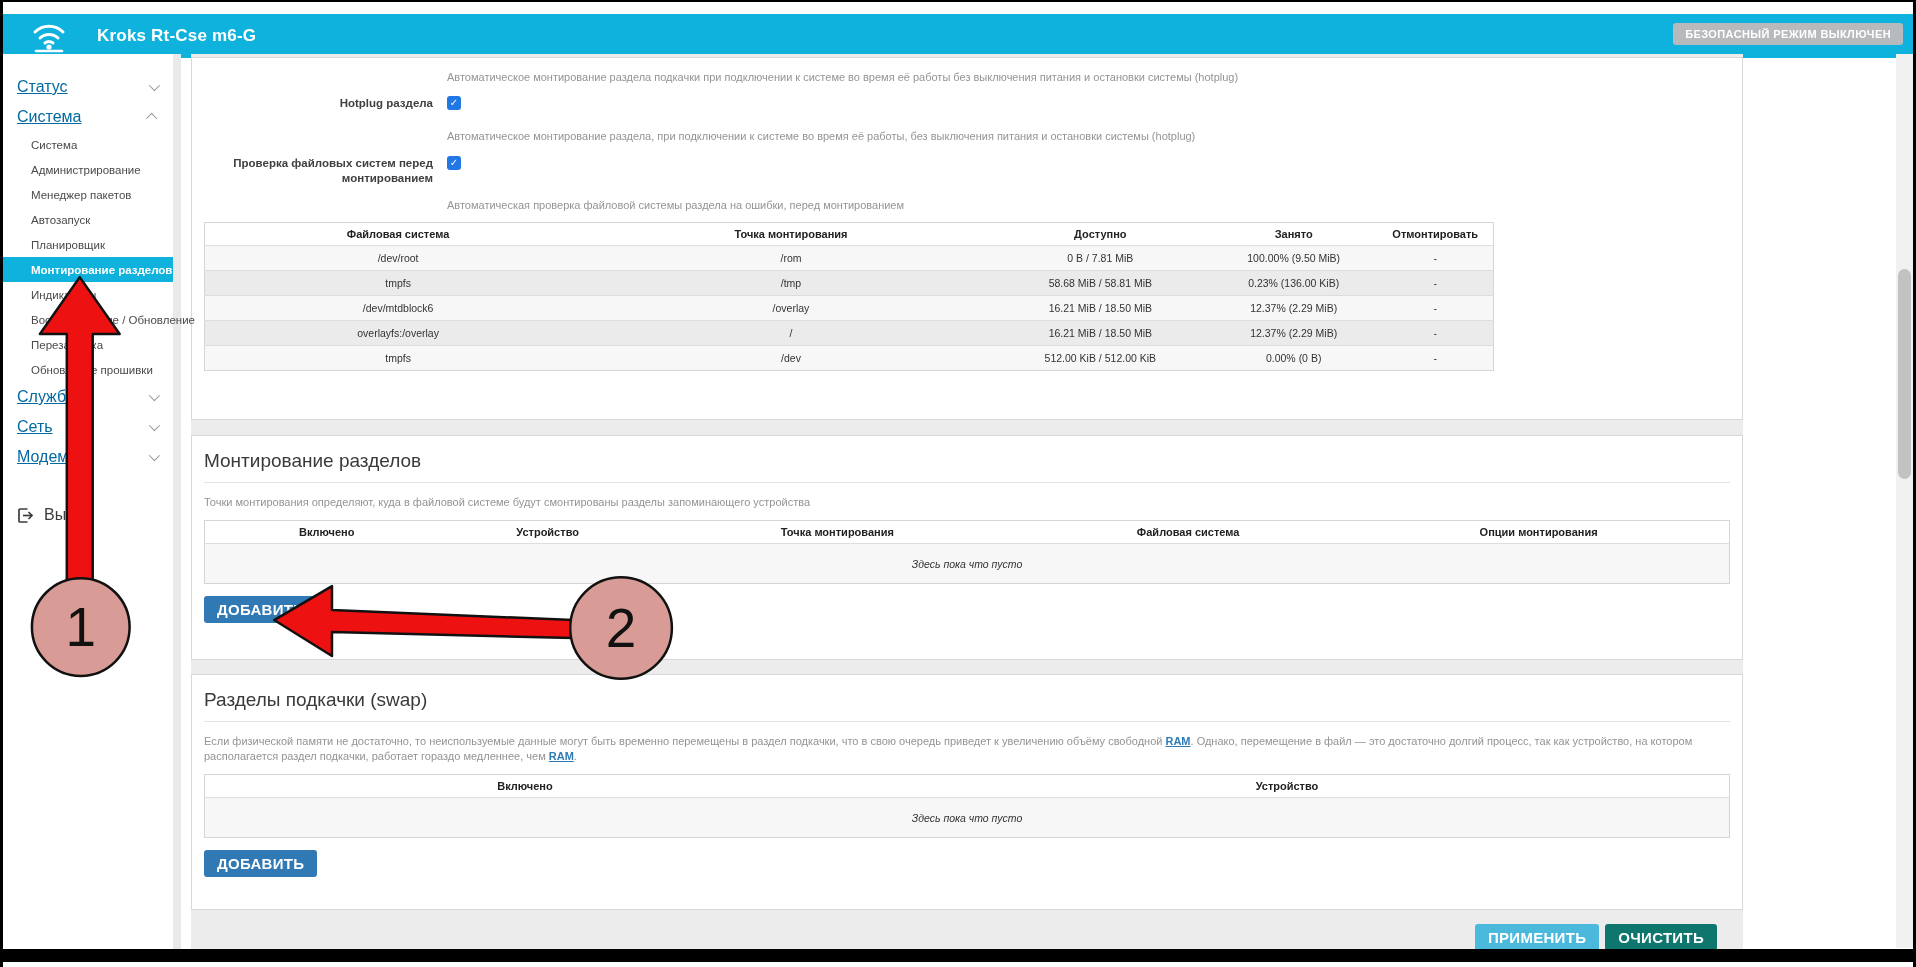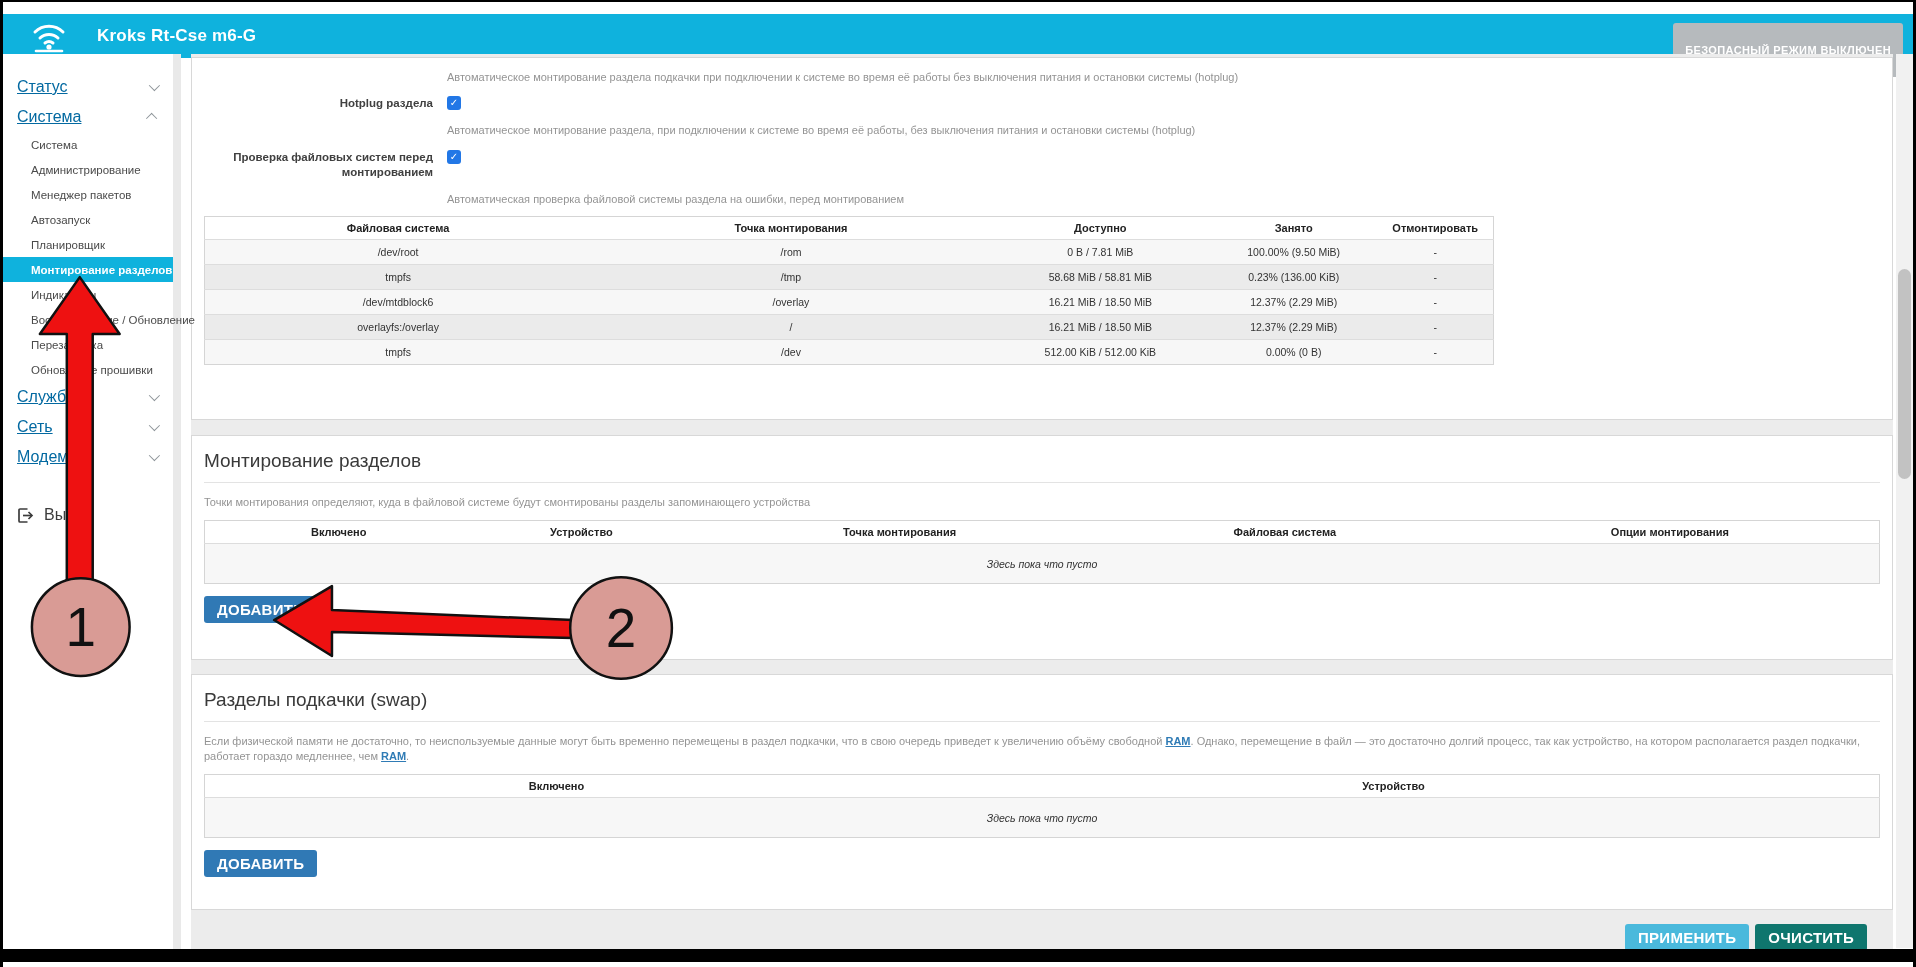--- a/index.html
+++ b/index.html
@@ -7,39 +7,39 @@
   body { font-family:"Liberation Sans","DejaVu Sans",sans-serif; }
   #root { position:relative; width:1916px; height:967px; background:#fff; overflow:hidden;
           border-left:3px solid #000; border-right:3px solid #000; border-top:2px solid #000; }
 
   
   .topbar { position:absolute; left:0; right:0; top:12px; height:44px; background:#0fb2dd;
             display:flex; align-items:center; }
   .logo { margin-left:26px; width:40px; height:34px; }
   .app-title { color:#fff; font-size:17px; font-weight:700; margin-left:28px; letter-spacing:.2px; }
   .mode-badge { position:absolute; right:10px; top:9px; background:#b6babd; color:#fff;
-                font-size:11px; font-weight:700; padding:21px 12px; border-radius:3px; letter-spacing:.4px; }
+                font-size:11px; font-weight:700; padding:5px 12px; border-radius:3px; letter-spacing:.4px; }
 
   
   .sidebar { position:absolute; left:0; top:52px; width:170px; bottom:18px; background:#fff; z-index:2; }
   .side-sep { position:absolute; left:170px; top:52px; width:8px; bottom:18px; background:#e9e9e9; }
   .side-item { height:30px; display:flex; align-items:center; justify-content:space-between;
                padding:0 16px 0 14px; font-size:16px; color:#0369a1; cursor:pointer;text-decoration:underline; }
   .side-item.first { margin-top:18px; }
   .chev { display:inline-block; width:8px; height:8px; border:solid #8d9499; border-width:0 1.6px 1.6px 0; }
   .chev.down { transform:rotate(45deg) translateY(-2px); }
   .chev.up   { transform:rotate(-135deg) translateY(-2px); }
   .sub-item { height:25px; display:flex; align-items:center; padding-left:28px; font-size:11.5px;
               color:#4a4a4a; white-space:nowrap; cursor:pointer; }
   .sub-item.selected { background:#0fb2dd; color:#fff; font-weight:700; }
   .logout { margin-top:28px; height:30px; display:flex; align-items:center; padding-left:14px;
             font-size:16px; color:#3c3c3c; gap:10px; cursor:pointer; }
 
   
-  .main { position:absolute; left:188px; top:52px; width:1702px; height:896px; background:#ececec; }
+  .main { position:absolute; left:188px; top:52px; width:1552px; height:896px; background:#ececec; }
   .panel { position:absolute; left:0; width:100%; background:#fff; border:1px solid #d8d8d8;
            padding:0 12px; }
   .panel1 { top:3px; height:363px; }
   .panel2 { top:381px; height:225px; }
   .panel3 { top:620px; height:236px; }
 
   .opt-row { display:flex; align-items:flex-start; }
   .opt-label { width:243px; text-align:right; font-size:11.5px; font-weight:700; color:#404040;
                padding-right:14px; line-height:15px; }
   .opt-ctrl { flex:1; }
@@ -144,21 +144,21 @@
           <div class="opt-ctrl">
               <div class="opt-desc">Автоматическое монтирование раздела подкачки при подключении к системе во время её работы без выключения питания и остановки системы (hotplug)</div>
             </div>
         </div>
         <div class="opt-row" style="margin-top:12px;">
           <div class="opt-label">Hotplug раздела</div>
           <div class="opt-ctrl">
               <div class="checkbox"><span>✓</span></div>
             </div>
         </div>
-        <div class="opt-row" style="margin-top:12px;justify-content:center;">
+        <div class="opt-row" style="margin-top:18px;justify-content:center;">
           <div class="opt-label"></div>
           <div class="opt-ctrl">
               <div class="opt-desc">Автоматическое монтирование раздела, при подключении к системе во время её работы, без выключения питания и остановки системы (hotplug)</div>
             </div>
         </div>
         <div class="opt-row" style="margin-top:13px;">
           <div class="opt-label">Проверка файловых систем перед монтированием</div>
           <div class="opt-ctrl">
               <div class="checkbox"><span>✓</span></div>
             </div>

